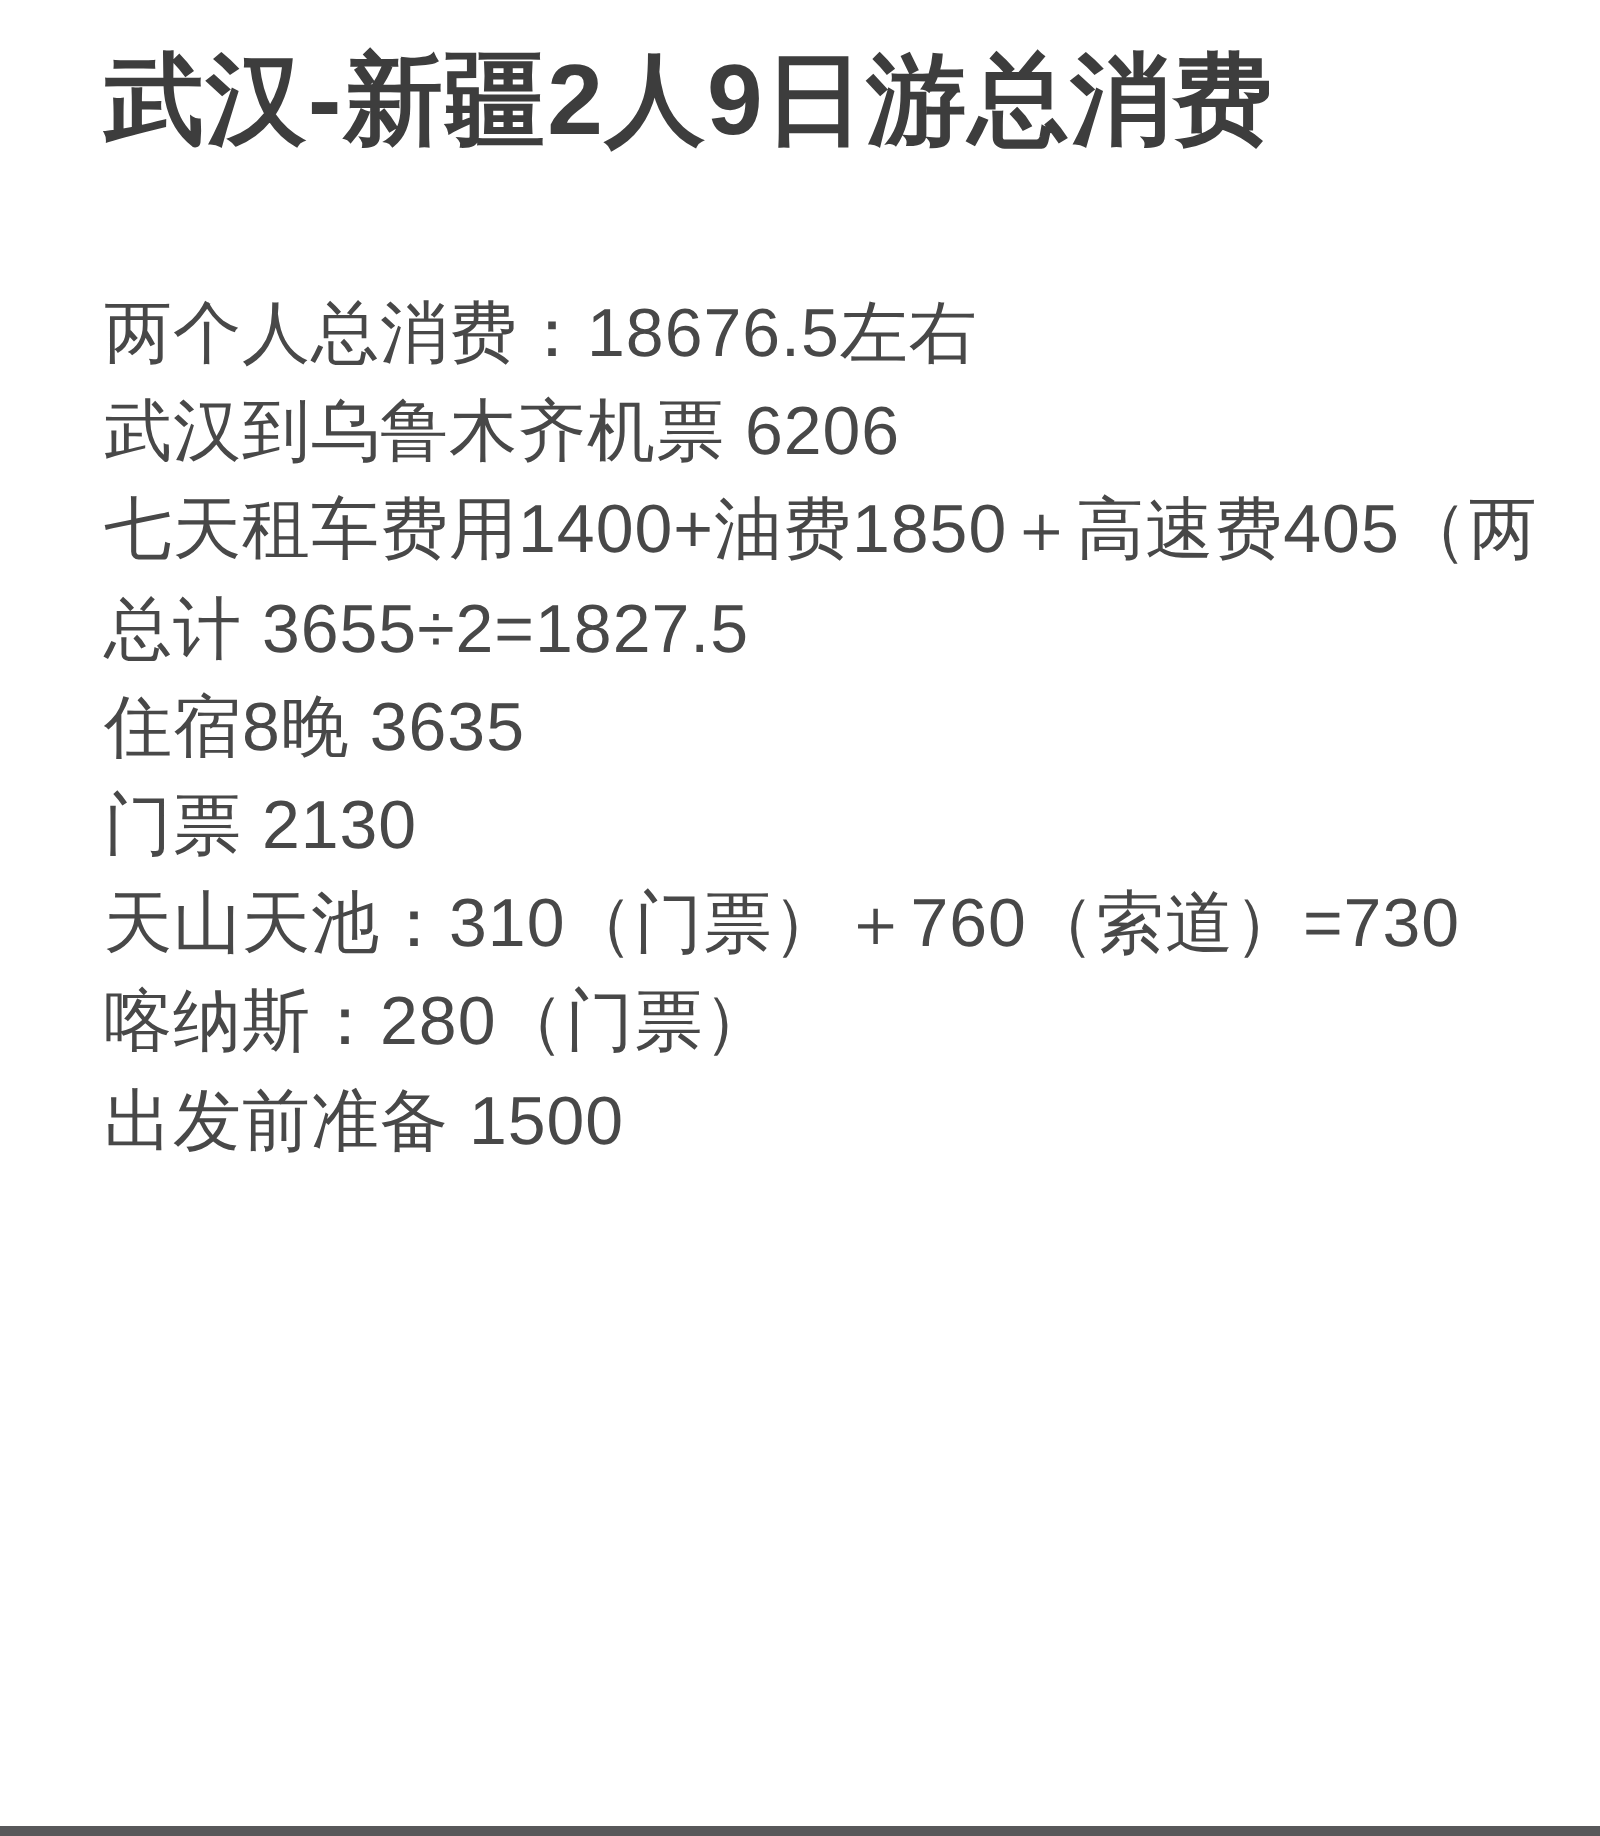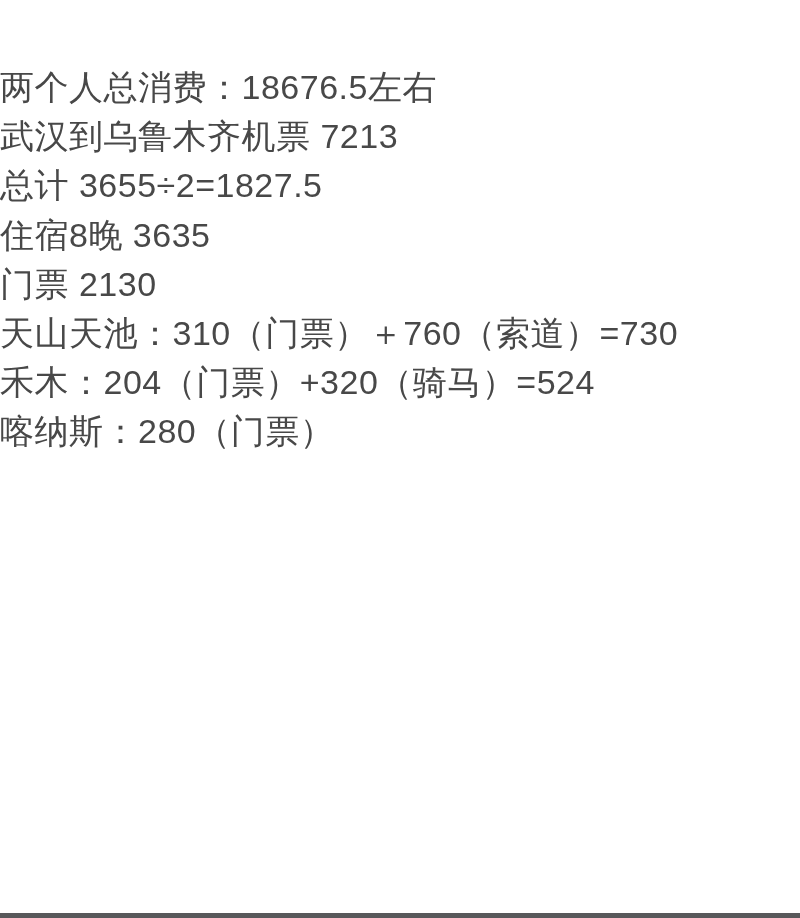--- a/index.html
+++ b/index.html
@@ -20,20 +20,21 @@
     padding: 20px 40px 0 52px;
     font-size: 50px;
     line-height: 60px;
     font-weight: 700;
     letter-spacing: 1px;
     color: #3d3d3d;
     white-space: nowrap;
   }
   .expense-body {
     margin-top: 63px;
+    padding-left: 52px;
     padding-right: 40px;
   }
   .line {
     font-size: 34px;
     line-height: 49.2px;
     font-weight: 400;
     color: #484848;
     letter-spacing: 0.5px;
     white-space: nowrap;
   }
@@ -44,27 +45,29 @@
     width: 100%;
     height: 5px;
     background: #58585a;
   }
 </style>
 </head>
 <body>
 
 <div class="page">
 
+  <h1 class="title">武汉-新疆2人9日游总消费</h1>
 
   <div class="expense-body">
     <div class="line">两个人总消费：18676.5左右</div>
-    <div class="line">武汉到乌鲁木齐机票 7213</div>
+    <div class="line">武汉到乌鲁木齐机票 6206</div>
+    <div class="line">七天租车费用1400+油费1850＋高速费405（两</div>
     <div class="line">总计 3655÷2=1827.5</div>
     <div class="line">住宿8晚 3635</div>
     <div class="line">门票 2130</div>
     <div class="line">天山天池：310（门票）＋760（索道）=730</div>
-    <div class="line">禾木：204（门票）+320（骑马）=524</div>
     <div class="line">喀纳斯：280（门票）</div>
+    <div class="line">出发前准备 1500</div>
   </div>
 
   <div class="bottom-bar"></div>
 
 </div>
 
 </body></html>

